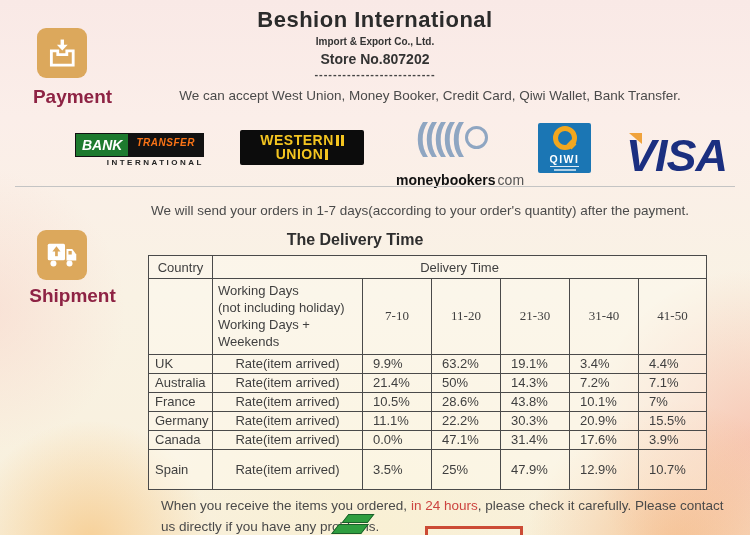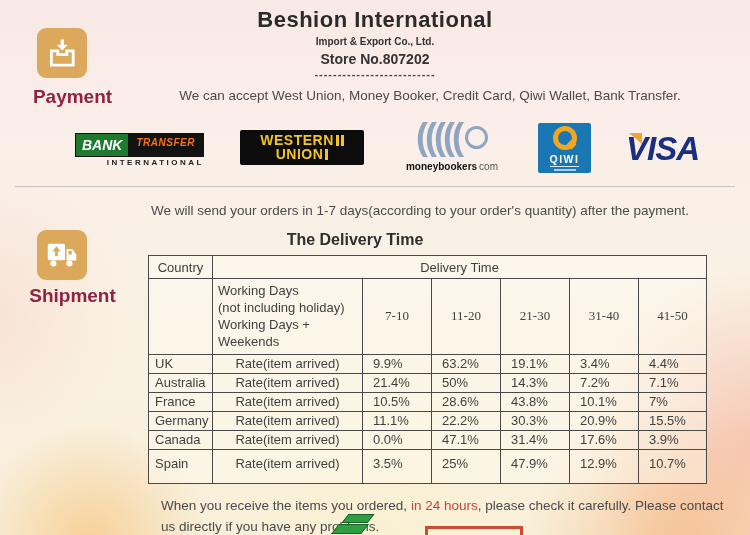--- a/index.html
+++ b/index.html
@@ -51,55 +51,55 @@
         border-radius:2px;display:flex;flex-direction:column;justify-content:center;
         align-items:center;gap:1px;}
   .wu-line{display:flex;align-items:center;gap:2px;color:#f4c520;font-weight:bold;
         font-size:14px;line-height:13px;letter-spacing:.5px;}
   .wu-bar{display:inline-block;width:3px;height:11px;background:#f4c520;}
   .mb{position:absolute;left:396px;top:120px;width:112px;text-align:center;}
   .mb-arcs{font-size:36px;line-height:34px;color:#8fa6c2;font-weight:bold;
         letter-spacing:-3px;display:flex;align-items:center;justify-content:center;}
   .mb-ring{display:inline-block;width:17px;height:17px;border:3.5px solid #8fa6c2;
         border-radius:50%;margin-left:4px;}
-  .mb-label{font-size:10px;font-weight:bold;color:#111;margin-top:7px;}
+  .mb-label{font-size:14px;font-weight:bold;color:#111;margin-top:18px;}
   .mb-label .suffix{color:#555;font-weight:normal;margin-left:2px;}
   .qiwi{position:absolute;left:538px;top:123px;width:53px;height:50px;background:#1b76b4;
         border-radius:2px;display:flex;flex-direction:column;align-items:center;
         justify-content:center;}
   .qiwi-q{position:relative;width:14px;height:14px;border:5px solid #f2a71f;
         border-radius:50%;}
   .qiwi-tail{position:absolute;right:-3px;bottom:-3px;width:7px;height:7px;
         background:#f2a71f;transform:rotate(45deg);}
   .qiwi-text{color:#fff;font-weight:bold;font-size:10.5px;letter-spacing:1.5px;
         margin-top:3px;border-bottom:1px solid rgba(255,255,255,.85);padding-bottom:1px;}
   .qiwi-sub{display:block;width:22px;height:2px;background:rgba(255,255,255,.65);
         margin-top:2px;}
   .visa{position:absolute;left:626px;top:130px;}
   .visa-wedge{position:absolute;left:3px;top:3px;width:0;height:0;
         border-left:13px solid transparent;border-top:11px solid #f0a33c;}
-  .visa-text{position:relative;font-size:33px;font-weight:bold;font-style:italic;
+  .visa-text{position:relative;font-size:45px;font-weight:bold;font-style:italic;
         color:#1b2f80;letter-spacing:-1px;}
   
   .divider{position:absolute;top:186px;left:15px;width:720px;height:1px;background:#c4c4c4;}
   
   .table-title{position:absolute;top:231px;left:150px;width:410px;text-align:center;
         font-size:16px;font-weight:bold;color:#2e2e2e;}
   table.delivery{position:absolute;left:148px;top:255px;width:558px;
         border-collapse:collapse;table-layout:fixed;background:rgba(255,252,242,.4);}
   .delivery td{border:1px solid #4a4a4a;color:#3f3f3f;font-size:13px;padding:0;}
   .delivery tr.h1 td{height:22px;text-align:center;}
   .wd-cell{padding:3px 0 3px 5px !important;font-size:12.5px;line-height:1.32;}
   .range-cell{font-family:"Liberation Serif","DejaVu Serif",serif;font-size:16px;
         text-align:center;}
   .delivery tbody td{height:18px;}
   .delivery tbody .country-cell{padding-left:6px;}
   .delivery tbody .rate-label-cell{text-align:center;}
   .delivery tbody .rate-value-cell{padding-left:10px;}
-  .delivery tbody tr:last-child td{height:27px;vertical-align:top;padding-top:6px;}
+  .delivery tbody tr:last-child td{height:27px;vertical-align:top;padding-top:12px;}
   
   .tile svg{display:block;}
   
   .green-mark{position:absolute;left:333px;top:514px;width:44px;height:30px;}
   .green-mark .gm{position:absolute;background:#2f9e3f;border:1.5px solid #1b5e2a;}
   .green-mark .g1{left:12px;top:0;width:24px;height:7px;transform:skewX(-38deg);}
   .green-mark .g2{left:2px;top:10px;width:28px;height:8px;transform:skewX(-38deg);}
   .red-box{position:absolute;left:425px;top:526px;width:92px;height:22px;
         border:3px solid #cc4b35;background:transparent;}
 </style>

